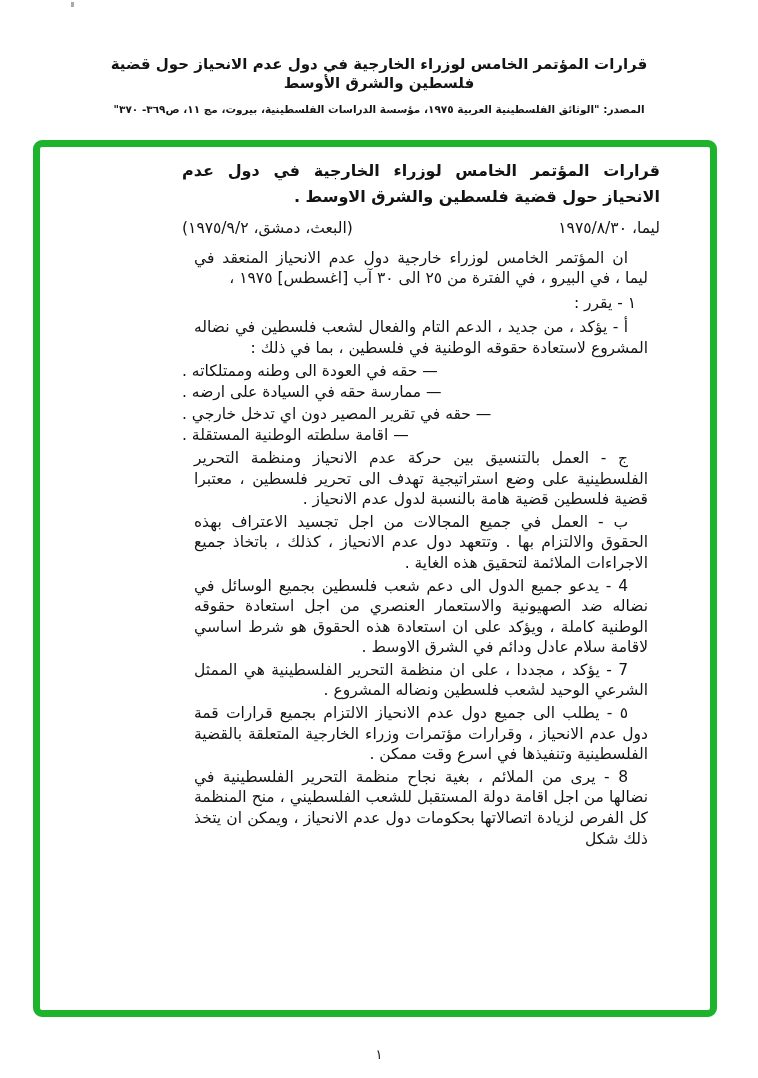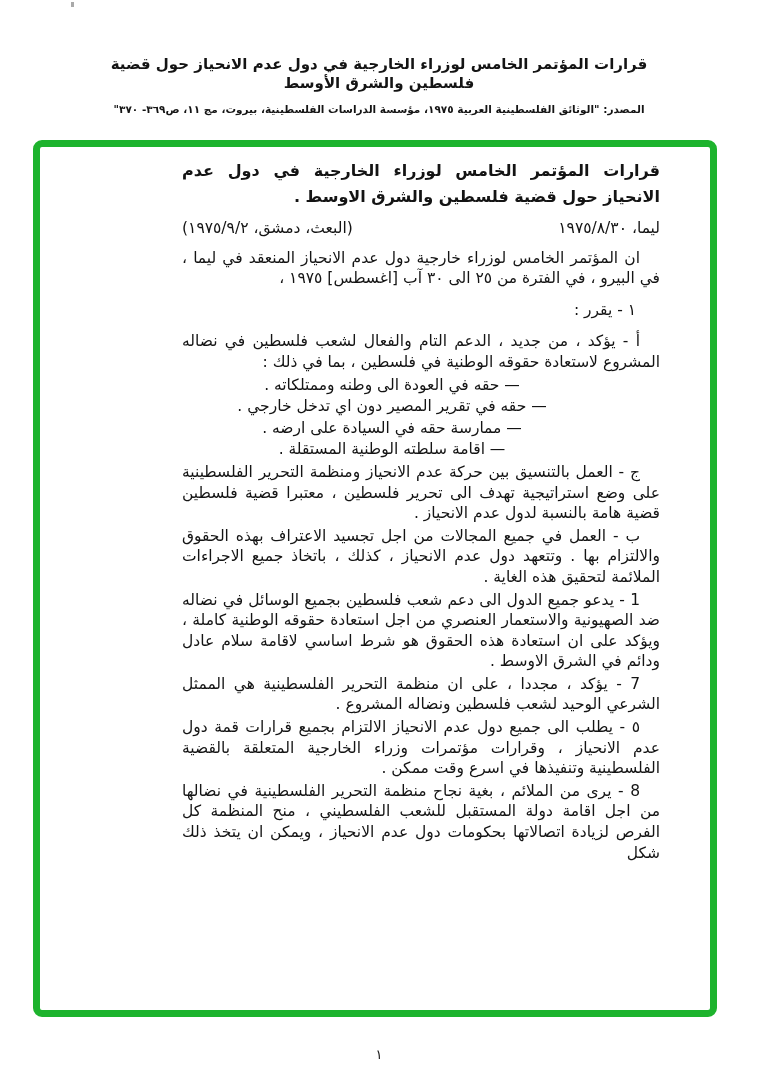--- a/index.html
+++ b/index.html
@@ -49,23 +49,23 @@
     line-height:26px;
     margin-bottom:5px;
     text-align:justify;
   }
   .dateline {
     display:flex;
     justify-content:space-between;
     margin:8px 0 9px;
     white-space:nowrap;
   }
-  .p-para { text-indent:20px; margin:2px 0; }
-  .p-clause { padding-right:24px; margin:11px 0; }
-  .p-item { padding-right:58px; margin:1px 0; text-align:center; text-indent:0; }
+  .p-para { text-indent:20px; margin:2px 12px; }
+  .p-clause { padding-right:24px; margin:4px 0; }
+  .p-item { padding-right:58px; margin:1px 0; text-align:left; text-indent:0; }
   .page-number {
     position:absolute; bottom:16px; left:0; width:758px;
     text-align:center;
     font-size:13px;
   }
   .scan-speck {
     position:absolute;
     left:71px; top:2px;
     width:3px; height:5px;
     background:#a9a9a9;
@@ -87,25 +87,25 @@
   <div class="doc-title">قرارات المؤتمر الخامس لوزراء الخارجية في دول عدم الانحياز حول قضية فلسطين والشرق الاوسط .</div>
   <div class="dateline">
     <span>ليما، ١٩٧٥/٨/٣٠</span>
     <span>(البعث، دمشق، ١٩٧٥/٩/٢)</span>
   </div>
   <div id="doc-paragraphs">
       <div class="p-para">ان المؤتمر الخامس لوزراء خارجية دول عدم الانحياز المنعقد في ليما ، في البيرو ، في الفترة من ٢٥ الى ٣٠ آب [اغسطس] ١٩٧٥ ،</div>
       <div class="p-clause">١ - يقرر :</div>
       <div class="p-para">أ - يؤكد ، من جديد ، الدعم التام والفعال لشعب فلسطين في نضاله المشروع لاستعادة حقوقه الوطنية في فلسطين ، بما في ذلك :</div>
       <div class="p-item">— حقه في العودة الى وطنه وممتلكاته .</div>
+      <div class="p-item">— ممارسة حقه في السيادة على ارضه .</div>
       <div class="p-item">— حقه في تقرير المصير دون اي تدخل خارجي .</div>
-      <div class="p-item">— ممارسة حقه في السيادة على ارضه .</div>
       <div class="p-item">— اقامة سلطته الوطنية المستقلة .</div>
       <div class="p-para">ج - العمل بالتنسيق بين حركة عدم الانحياز ومنظمة التحرير الفلسطينية على وضع استراتيجية تهدف الى تحرير فلسطين ، معتبرا قضية فلسطين قضية هامة بالنسبة لدول عدم الانحياز .</div>
       <div class="p-para">ب - العمل في جميع المجالات من اجل تجسيد الاعتراف بهذه الحقوق والالتزام بها . وتتعهد دول عدم الانحياز ، كذلك ، باتخاذ جميع الاجراءات الملائمة لتحقيق هذه الغاية .</div>
-      <div class="p-para">1 - يدعو جميع الدول الى دعم شعب فلسطين بجميع الوسائل في نضاله ضد الصهيونية والاستعمار العنصري من اجل استعادة حقوقه الوطنية كاملة ، ويؤكد على ان استعادة هذه الحقوق هو شرط اساسي لاقامة سلام عادل ودائم في الشرق الاوسط .</div>
+      <div class="p-para">4 - يدعو جميع الدول الى دعم شعب فلسطين بجميع الوسائل في نضاله ضد الصهيونية والاستعمار العنصري من اجل استعادة حقوقه الوطنية كاملة ، ويؤكد على ان استعادة هذه الحقوق هو شرط اساسي لاقامة سلام عادل ودائم في الشرق الاوسط .</div>
       <div class="p-para">7 - يؤكد ، مجددا ، على ان منظمة التحرير الفلسطينية هي الممثل الشرعي الوحيد لشعب فلسطين ونضاله المشروع .</div>
       <div class="p-para">٥ - يطلب الى جميع دول عدم الانحياز الالتزام بجميع قرارات قمة دول عدم الانحياز ، وقرارات مؤتمرات وزراء الخارجية المتعلقة بالقضية الفلسطينية وتنفيذها في اسرع وقت ممكن .</div>
       <div class="p-para">8 - يرى من الملائم ، بغية نجاح منظمة التحرير الفلسطينية في نضالها من اجل اقامة دولة المستقبل للشعب الفلسطيني ، منح المنظمة كل الفرص لزيادة اتصالاتها بحكومات دول عدم الانحياز ، ويمكن ان يتخذ ذلك شكل</div>
     </div>
 </div>
 
 <div class="page-number">١</div>
 
 </body></html>

